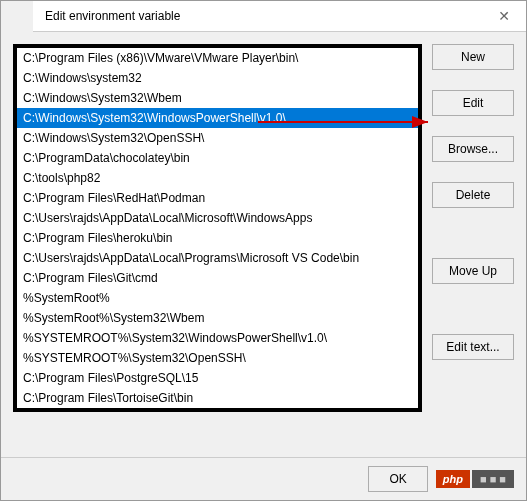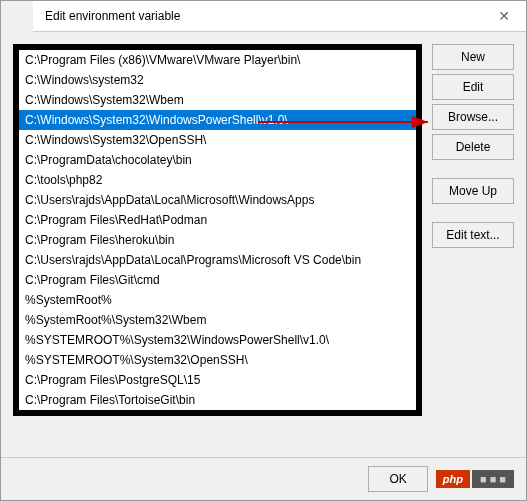--- a/index.html
+++ b/index.html
@@ -57,21 +57,21 @@
     .content {
       display: flex;
       flex: 1;
       padding: 12px;
       gap: 10px;
     }
 
     .list-container {
       flex: 1;
       background: #fff;
-      border: 6px solid #000000;
+      border: 4px solid #000000;
       overflow-y: auto;
       position: relative;
     }
 
     .list-item {
       padding: 3px 6px;
       cursor: default;
       white-space: nowrap;
       overflow: hidden;
       text-overflow: ellipsis;
@@ -79,21 +79,21 @@
     }
 
     .list-item.selected {
       background: #0078d7;
       color: white;
     }
 
     .buttons-panel {
       display: flex;
       flex-direction: column;
-      gap: 4px;
+      gap: 20px;
       width: 82px;
     }
 
     .btn {
       background: #f0f0f0;
       border: 1px solid #adadad;
       padding: 5px 8px;
       cursor: pointer;
       text-align: center;
       font-size: 12px;
@@ -153,22 +153,22 @@
 
     <div class="list-wrapper">
       <div class="list-container">
       <div class="list-item">C:\Program Files (x86)\VMware\VMware Player\bin\</div>
           <div class="list-item">C:\Windows\system32</div>
           <div class="list-item">C:\Windows\System32\Wbem</div>
           <div class="list-item selected">C:\Windows\System32\WindowsPowerShell\v1.0\</div>
           <div class="list-item">C:\Windows\System32\OpenSSH\</div>
           <div class="list-item">C:\ProgramData\chocolatey\bin</div>
           <div class="list-item">C:\tools\php82</div>
+          <div class="list-item">C:\Program Files\RedHat\Podman</div>
           <div class="list-item">C:\Users\rajds\AppData\Local\Microsoft\WindowsApps</div>
-          <div class="list-item">C:\Program Files\RedHat\Podman</div>
           <div class="list-item">C:\Program Files\heroku\bin</div>
           <div class="list-item">C:\Users\rajds\AppData\Local\Programs\Microsoft VS Code\bin</div>
           <div class="list-item">C:\Program Files\Git\cmd</div>
           <div class="list-item">%SystemRoot%</div>
           <div class="list-item">%SystemRoot%\System32\Wbem</div>
           <div class="list-item">%SYSTEMROOT%\System32\WindowsPowerShell\v1.0\</div>
           <div class="list-item">%SYSTEMROOT%\System32\OpenSSH\</div>
           <div class="list-item">C:\Program Files\PostgreSQL\15</div>
           <div class="list-item">C:\Program Files\TortoiseGit\bin</div>
         </div>

